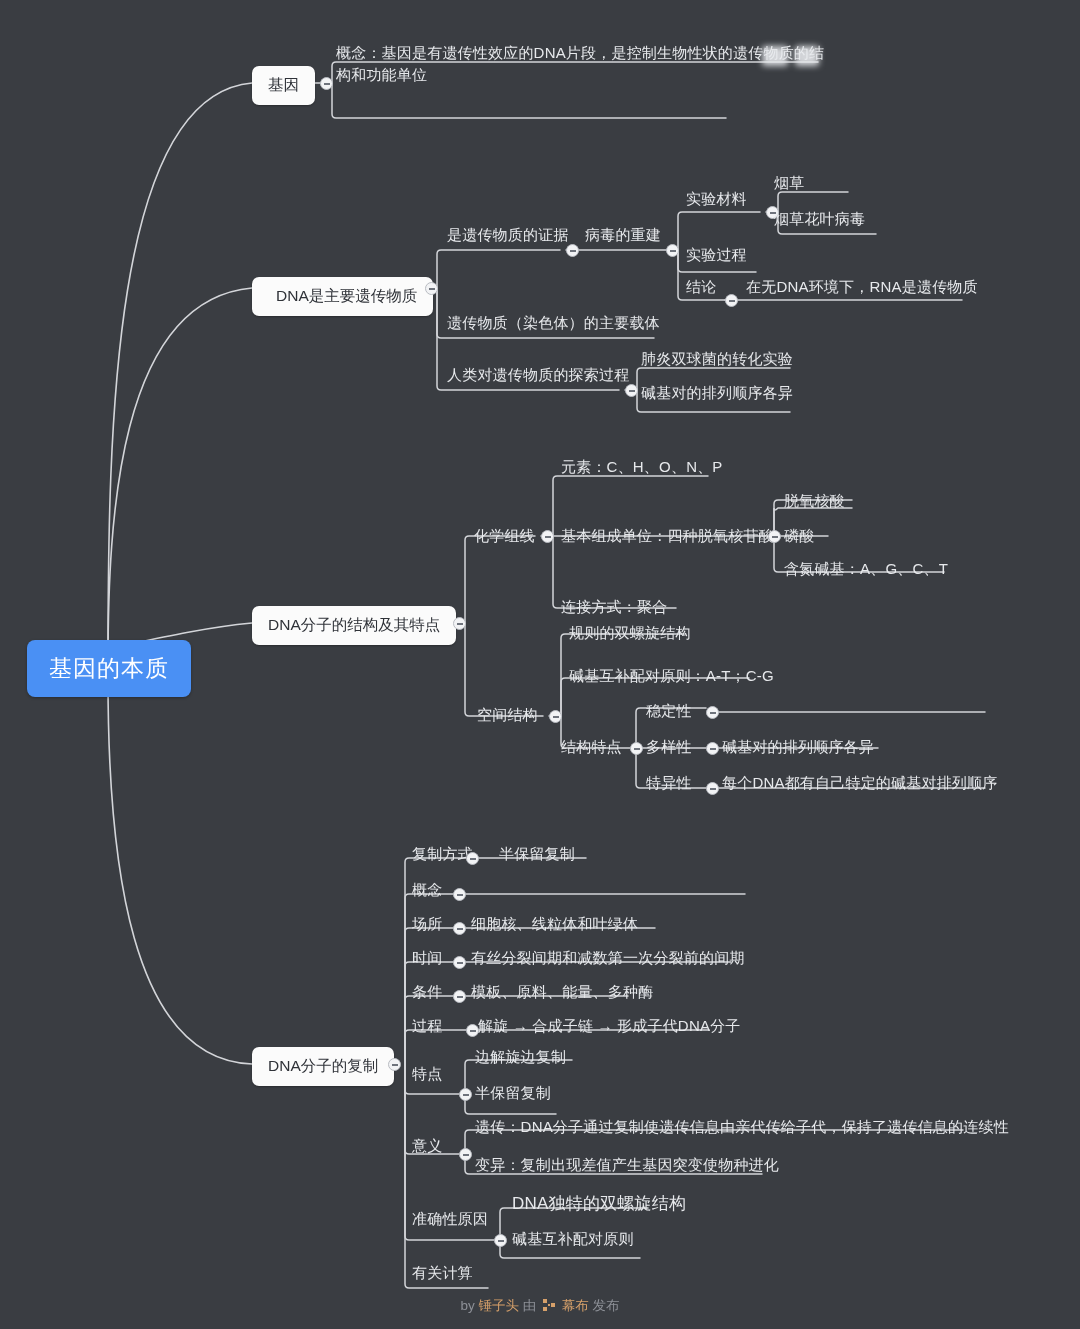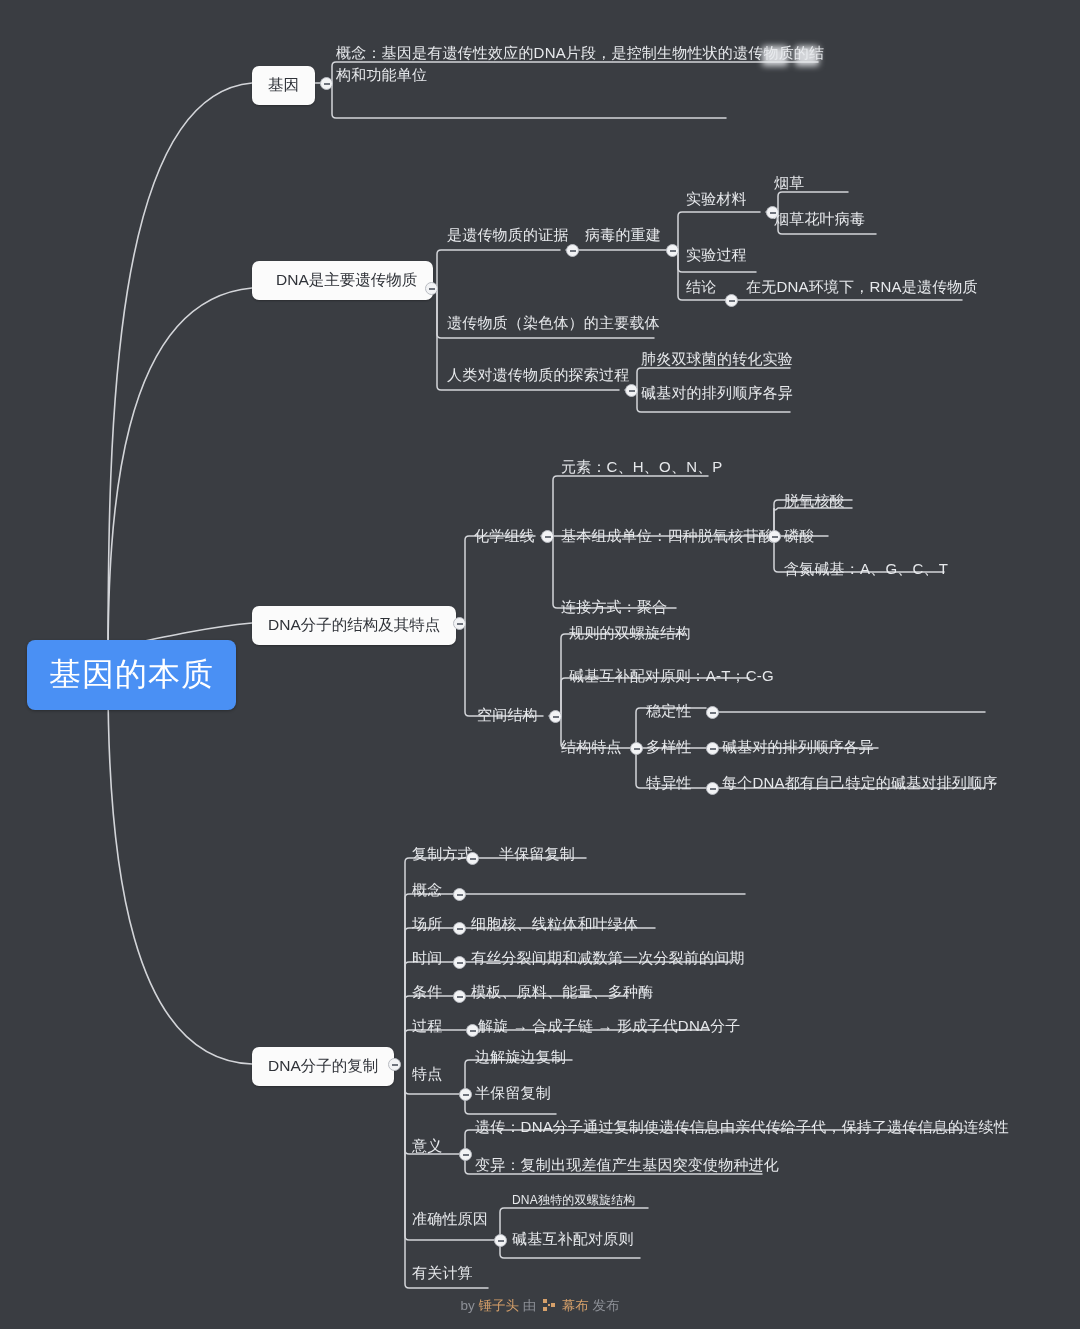--- a/index.html
+++ b/index.html
@@ -20,21 +20,21 @@
     left: 0; top: 0;
     width: 1080px; height: 1329px;
     pointer-events: none;
   }
   
   .root-node {
     position: absolute;
     background: #4a90f4;
     color: #ffffff;
     border-radius: 8px;
-    font-size: 32px;
+    font-size: 23px;
     letter-spacing: 1px;
     padding: 13px 22px;
     white-space: nowrap;
     box-shadow: 0 1px 3px rgba(0,0,0,.3);
   }
   
   .l1-node {
     position: absolute;
     background: #fbfbfb;
     color: #2f3238;
@@ -46,21 +46,21 @@
   }
   
   .lbl {
     position: absolute;
     color: #e7e9ec;
     font-size: 15px;
     white-space: nowrap;
     line-height: 1.45;
     letter-spacing: .2px;
   }
-  .lbl.small { font-size: 12px; }
+  .lbl.small { font-size: 17px; }
   .lbl.wrap { white-space: normal; width: 470px; }
   
   .knob {
     position: absolute;
     width: 13px; height: 13px;
     border-radius: 50%;
     background: #f2f3f5;
     border: 1px solid #b9bcc2;
     box-sizing: border-box;
   }
@@ -207,21 +207,21 @@
   </svg>
 
   <div class="root-node" style="left:27px; top:640px;">基因的本质</div>
 
   <div class="l1-node" style="left:252px; top:66px;">基因</div>
   <div class="knob" style="left:320px; top:77px;"></div>
   <div class="lbl wrap" style="left:336px; top:42px; width:490px;">概念：基因是有遗传性效应的DNA片段，是控制生物性状的遗传物质的结构和功能单位</div>
   <div class="redact" style="left:762px; top:46px; width:26px; height:20px;"></div>
   <div class="redact" style="left:795px; top:46px; width:24px; height:20px;"></div>
 
-  <div class="l1-node" style="left:252px; top:261px;padding-left:24px;">DNA是主要遗传物质</div>
+  <div class="l1-node" style="left:252px; top:277px;padding-left:24px;">DNA是主要遗传物质</div>
   <div class="knob" style="left:425px; top:282px;"></div>
 
   <div class="lbl" style="left:447px; top:224px;">是遗传物质的证据</div>
   <div class="knob" style="left:566px; top:244px;"></div>
   <div class="lbl" style="left:585px; top:224px;">病毒的重建</div>
   <div class="knob" style="left:666px; top:244px;"></div>
 
   <div class="lbl" style="left:686px; top:188px;">实验材料</div>
   <div class="knob" style="left:766px; top:206px;"></div>
   <div class="lbl" style="left:774px; top:172px;">烟草</div>

